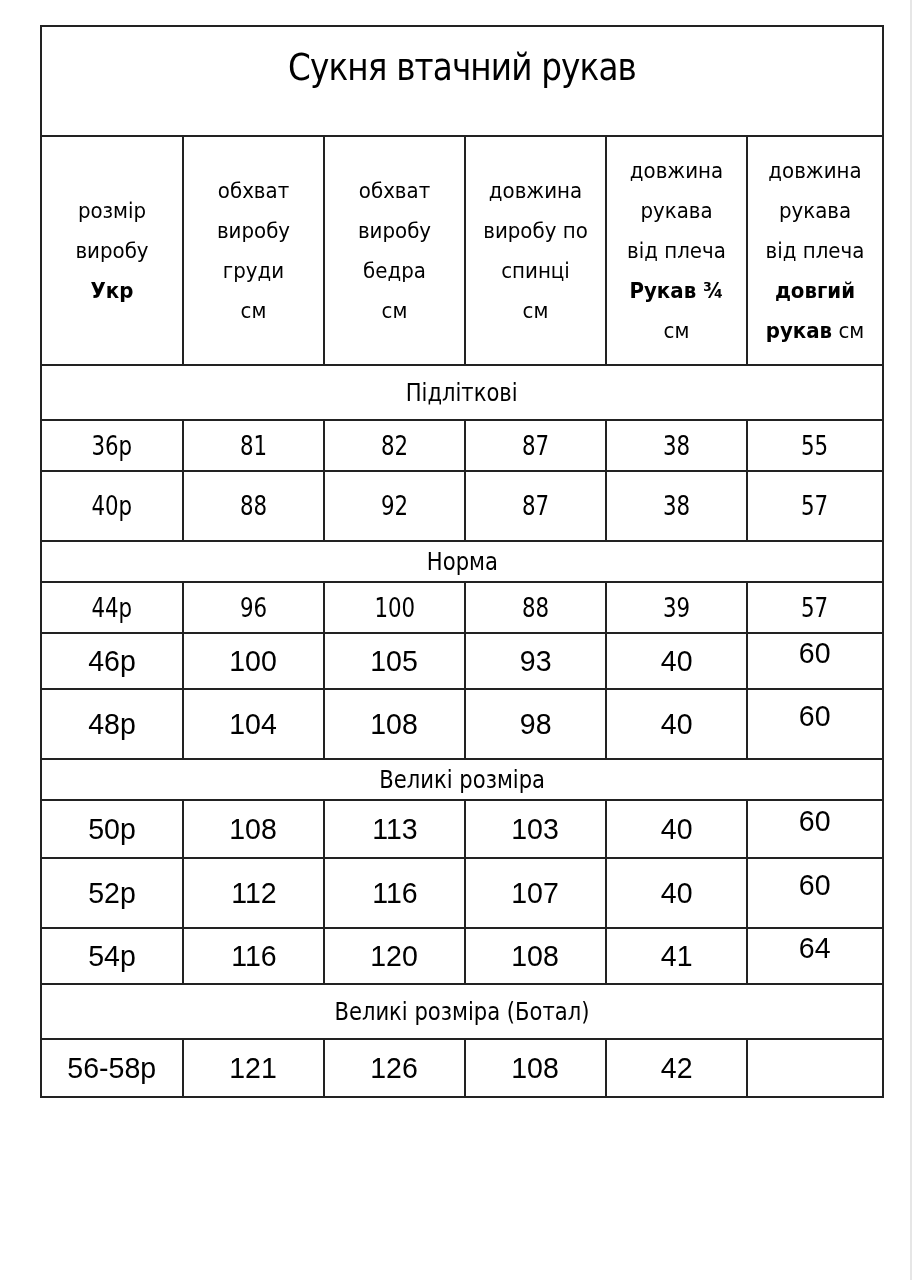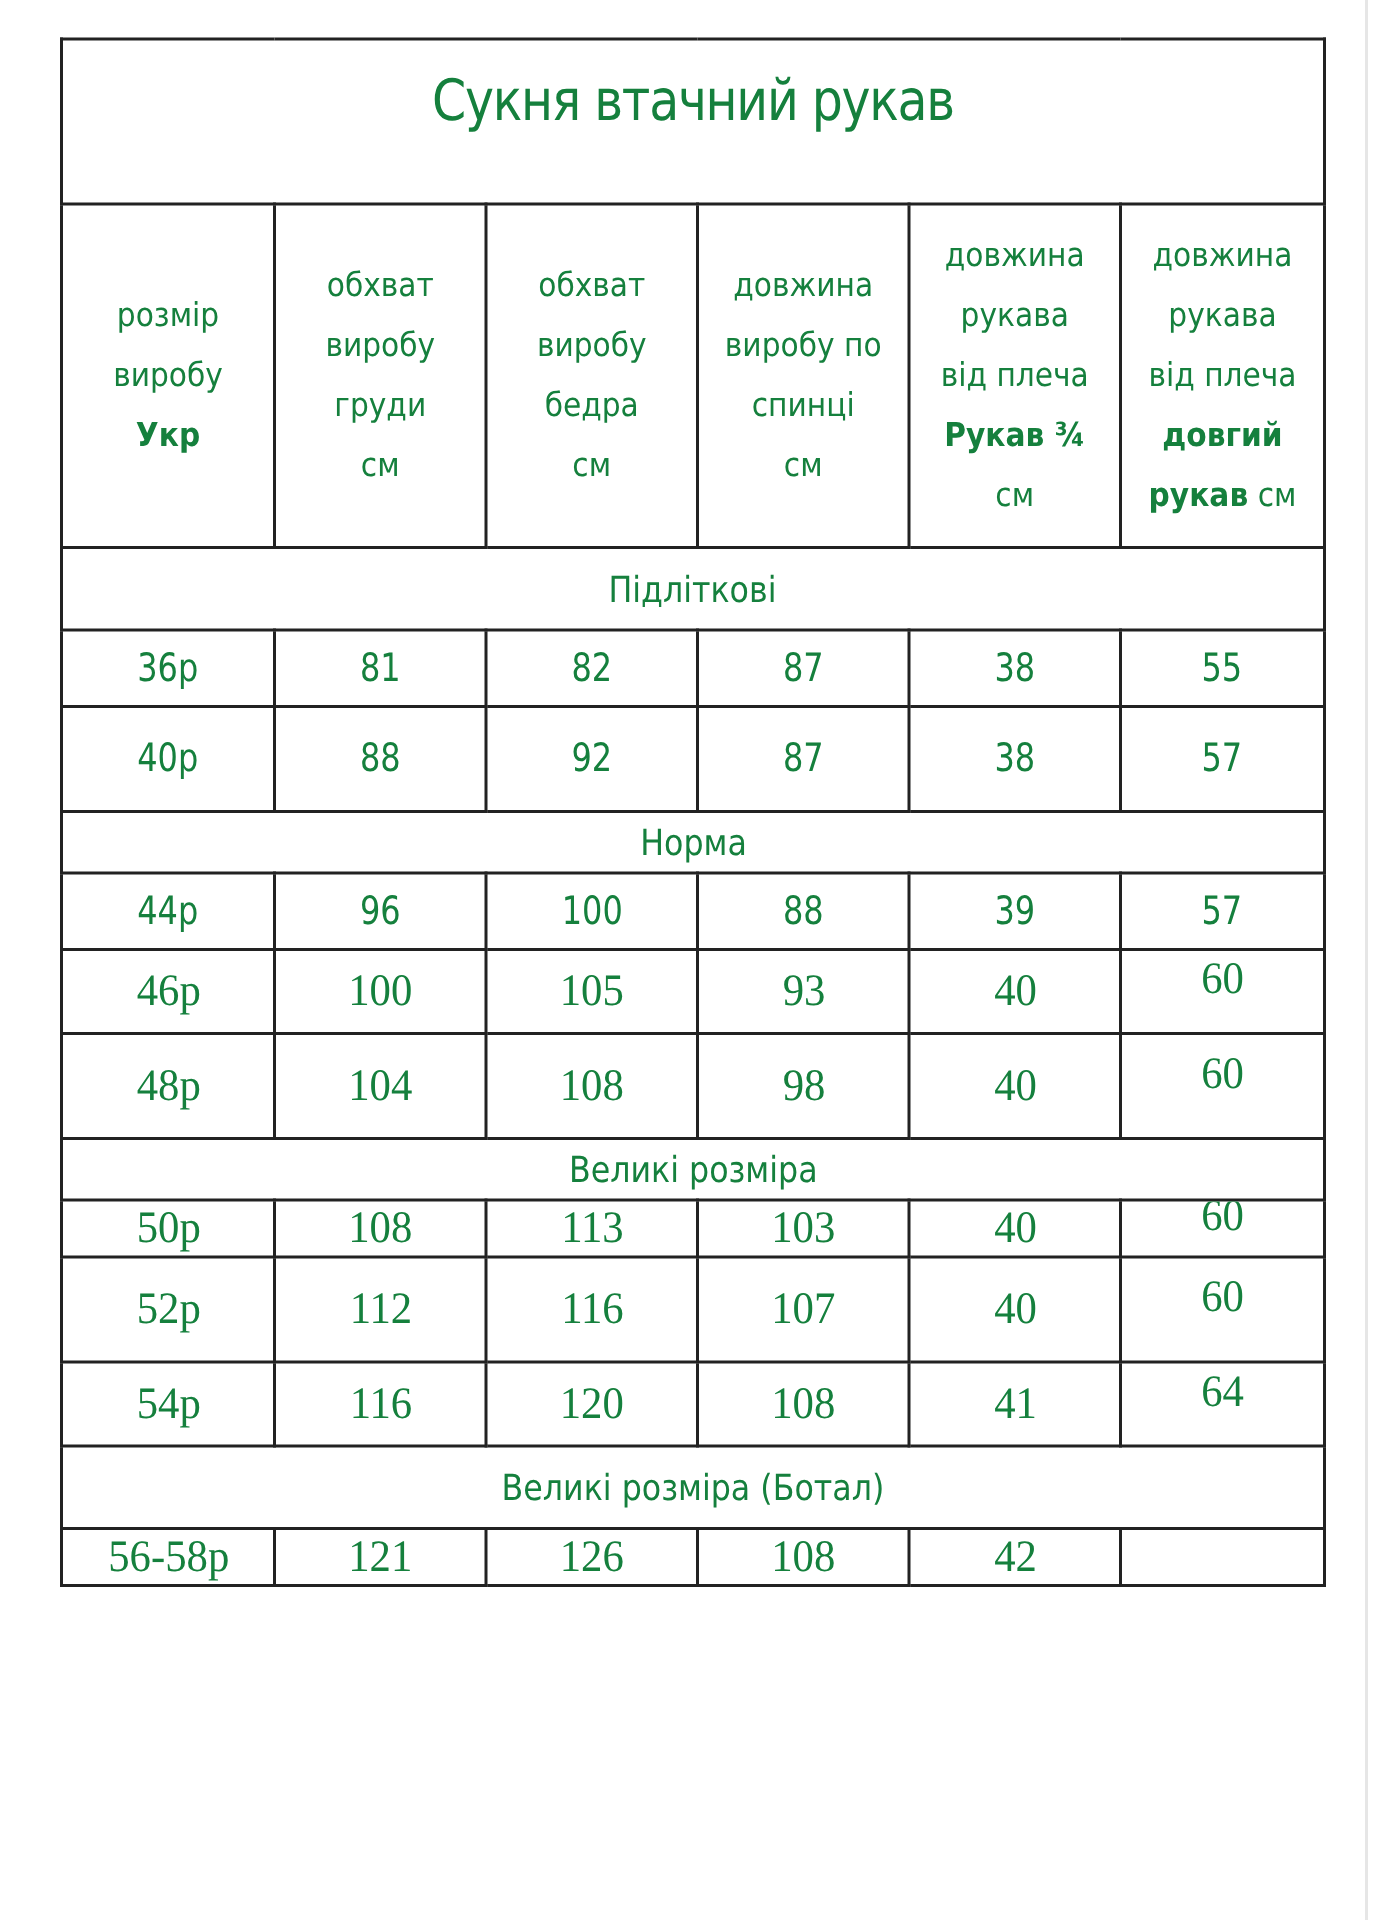--- a/index.html
+++ b/index.html
@@ -7,21 +7,21 @@
     width: 920px; height: 1280px; background: #ffffff; position: relative;
     overflow: hidden;
   }
   .edge-line {
     position: absolute; left: 910px; top: 0; width: 2px; height: 1280px;
     background: #e6e6e6;
   }
   table.size-table {
     position: absolute; left: 40px; top: 25px;
     width: 842px; border-collapse: collapse; table-layout: fixed;
-    color: #15803d;
+    color: #000000;
   }
   table.size-table td {
     border: 2px solid #222; text-align: center; vertical-align: middle;
     padding: 0; overflow: hidden;
   }
   .title-cell {
     height: 108px;
     font-family: "DejaVu Sans", sans-serif;
     font-size: 38px; letter-spacing: -1px;
     vertical-align: top !important;
@@ -39,27 +39,27 @@
     font-size: 24px;
   }
   .section-cell span { display: inline-block; transform: scaleX(0.88); }
   .sec-1 { height: 53px; }
   .sec-2 { height: 39px; }
   .sec-3 { height: 39px; margin-top: 35px; }
   .sec-4 { height: 53px; }
   .data-row td { font-size: 26px; }
   .sans td { font-family: "DejaVu Sans", sans-serif; margin-top: 18px; }
   .sans td span { display: inline-block; transform: scaleX(0.82); }
-  .serif td { font-family: Liberation Serif, serif; font-size: 30px; }
+  .serif td { font-family: Liberation Sans, sans-serif; font-size: 30px; }
   .serif td span { display: inline-block; transform: scaleX(0.95); }
   .hi td span.sup { position: relative; top: -8px; }
   .r51 { height: 51px; }
   .r53 { height: 70px; }
   .r56 { height: 56px; }
-  .r54 { height: 38px; }
+  .r54 { height: 58px; }
 </style>
 </head>
 <body>
 
 <div class="edge-line"></div>
 
 <table class="size-table">
   <colgroup>
     <col style="width:142px">
       <col style="width:141px">

